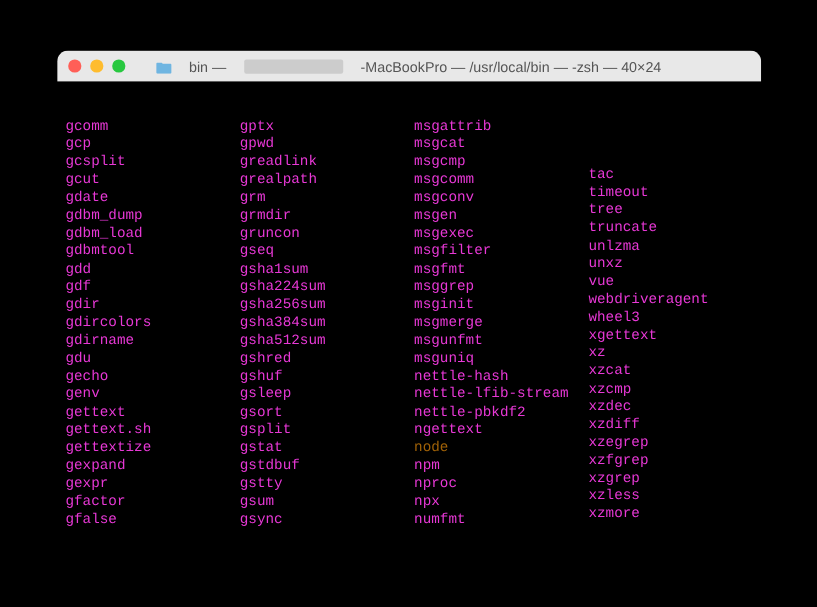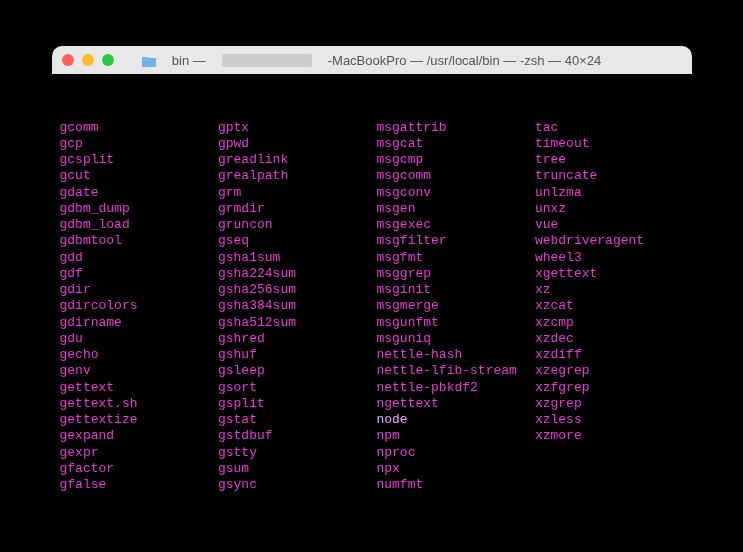--- a/index.html
+++ b/index.html
@@ -61,40 +61,40 @@
   }
   .redacted {
     display: inline-block;
     background: #ccc;
     width: 90px;
     height: 13px;
     border-radius: 2px;
     vertical-align: middle;
   }
   .terminal {
-    padding: 13px 8px 8px 8px;
+    padding: 0 8px 8px 8px;
     height: calc(100% - 28px);
     background: #000;
     color: #e838d6;
     line-height: 1.25;
     white-space: pre;
   }
   .columns {
     display: flex;
   }
   .col {
     display: flex;
     flex-direction: column;
   }
   .col0 { width: 160px; }
   .col1 { width: 160px; font-family: Liberation Mono, monospace; }
   .col2 { width: 160px; font-family: Liberation Mono, monospace; }
-  .col3 { width: 150px; }
+  .col3 { width: 150px; margin-top: 44px; }
   .entry { color: #e838d6; }
-  .entry.hl { color: #f0abfc; }
+  .entry.hl { color: #a16207; }
 </style>
 </head>
 <body>
 
 <div class="window">
   <div class="titlebar">
     <div class="traffic-lights">
       <div class="tl red"></div>
       <div class="tl yellow"></div>
       <div class="tl green"></div>

